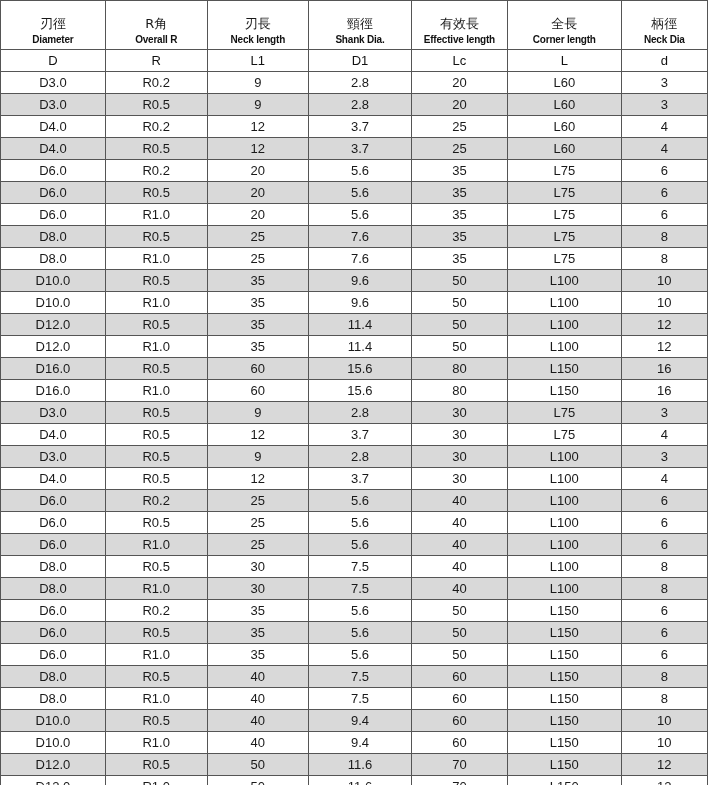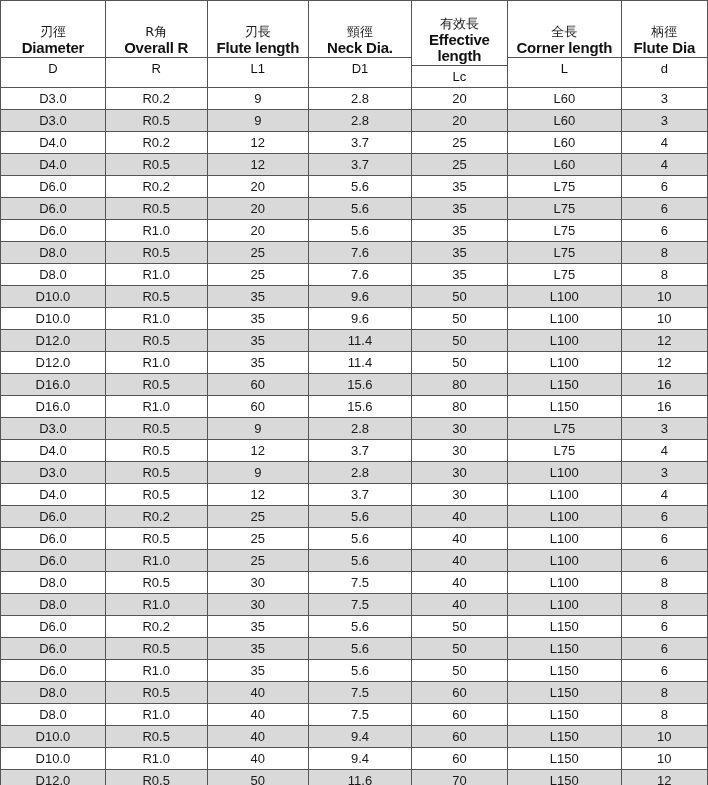--- a/index.html
+++ b/index.html
@@ -32,21 +32,21 @@
   .hd-cn {
     display: block;
     font-size: 13px;
     line-height: 17px;
     padding-top: 14px;
     font-family: "DejaVu Sans", sans-serif;
     color: #1a1a1a;
   }
   .hd-en {
     display: block;
-    font-size: 15px;
+    font-size: 10px;
     line-height: 16px;
     font-weight: bold;
     letter-spacing: -0.2px;
     color: #111111;
   }
   .hd-sym {
     display: block;
     font-size: 13px;
     line-height: 21px;
     color: #111111;
@@ -95,41 +95,41 @@
         <span class="hd-en">Diameter</span>
         <span class="hd-sym">D</span>
       </th>
       <th class="hcell">
         <span class="hd-cn">R角</span>
         <span class="hd-en">Overall R</span>
         <span class="hd-sym">R</span>
       </th>
       <th class="hcell">
         <span class="hd-cn">刃長</span>
-        <span class="hd-en">Flute length</span>
+        <span class="hd-en">Neck length</span>
         <span class="hd-sym">L1</span>
       </th>
       <th class="hcell">
         <span class="hd-cn">頸徑</span>
-        <span class="hd-en">Neck Dia.</span>
+        <span class="hd-en">Shank Dia.</span>
         <span class="hd-sym">D1</span>
       </th>
       <th class="hcell">
         <span class="hd-cn">有效長</span>
         <span class="hd-en">Effective length</span>
         <span class="hd-sym">Lc</span>
       </th>
       <th class="hcell">
         <span class="hd-cn">全長</span>
         <span class="hd-en">Corner length</span>
         <span class="hd-sym">L</span>
       </th>
       <th class="hcell">
         <span class="hd-cn">柄徑</span>
-        <span class="hd-en">Flute Dia</span>
+        <span class="hd-en">Neck Dia</span>
         <span class="hd-sym">d</span>
       </th>
     </tr>
   </thead>
   <tbody id="tbody">
       <tr class="norm">
         <td>D3.0</td>
         <td>R0.2</td>
         <td>9</td>
         <td>2.8</td>

